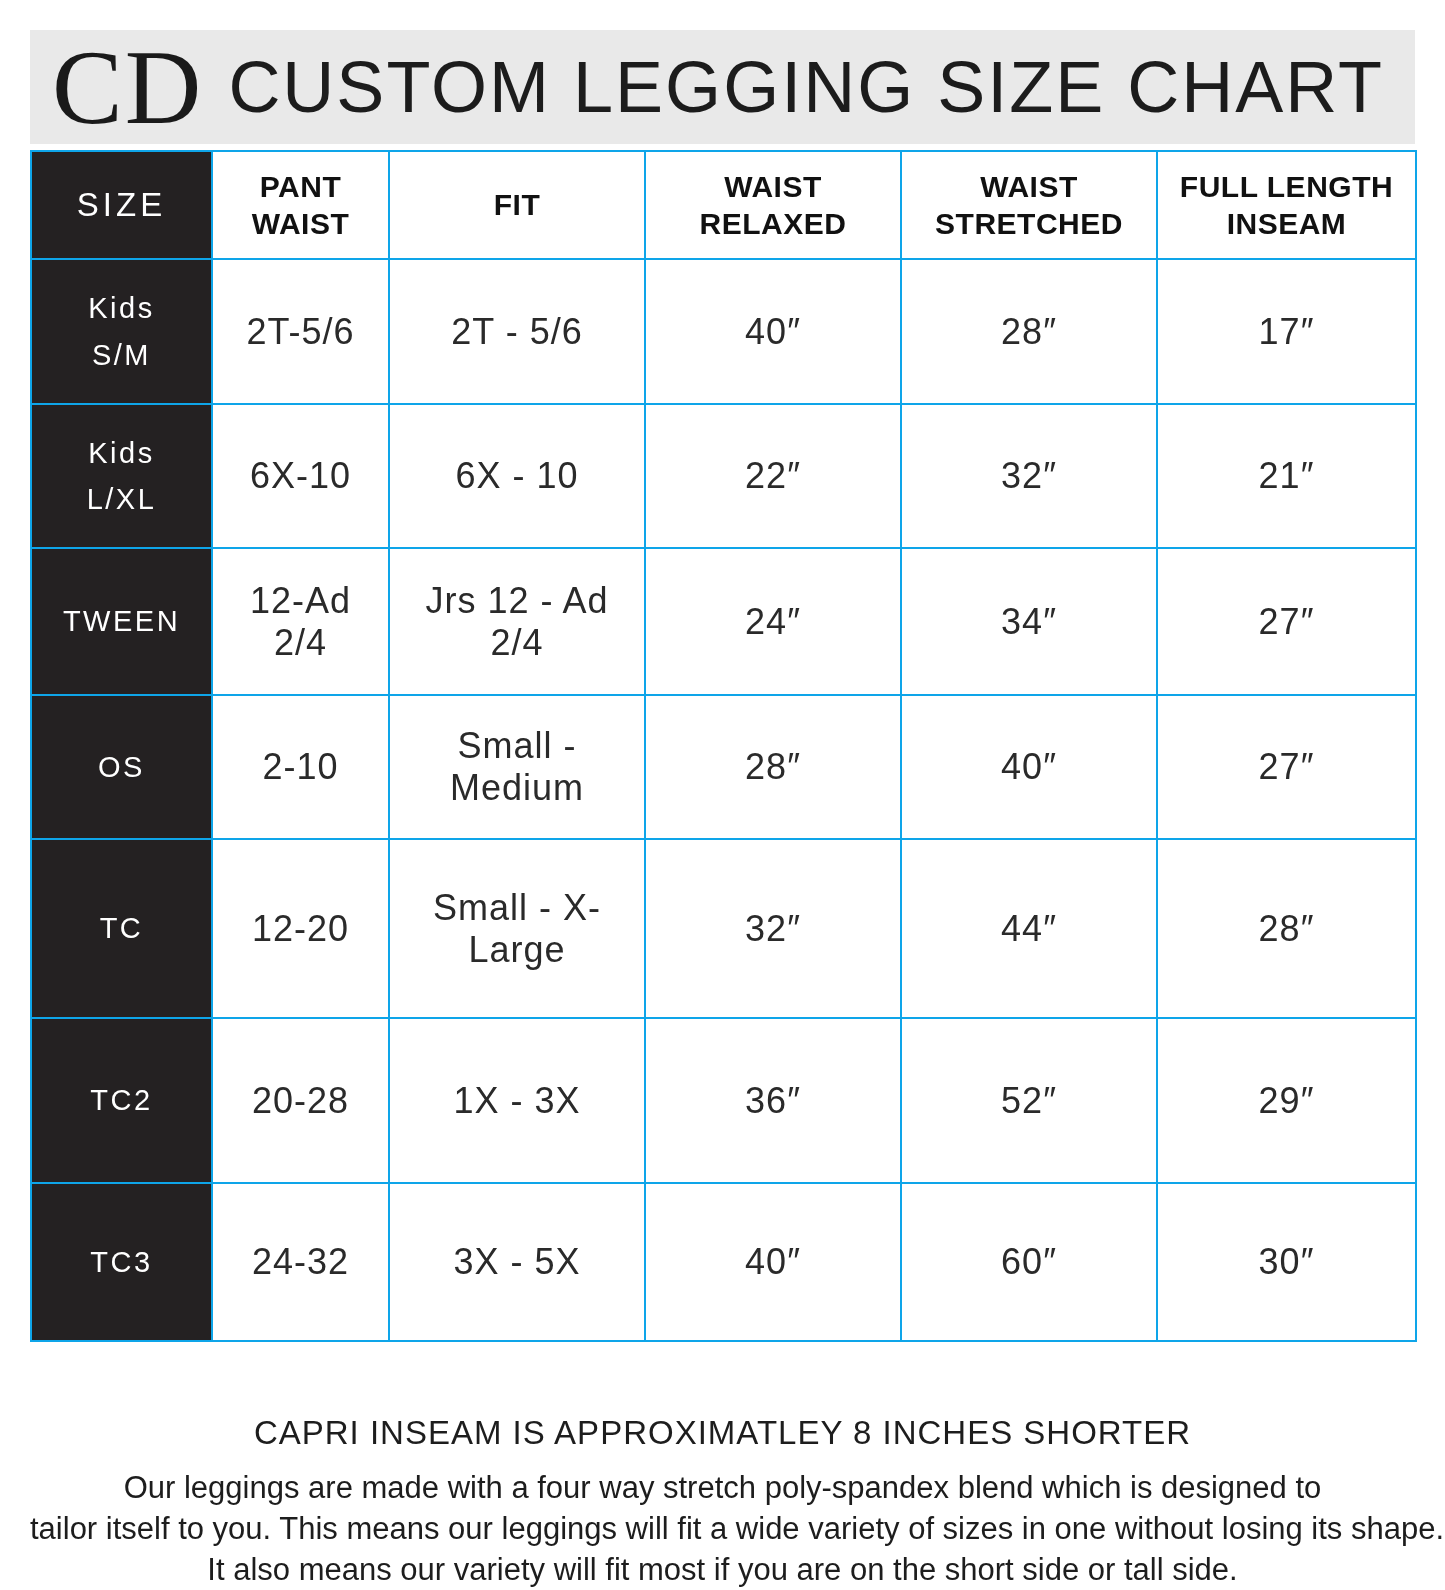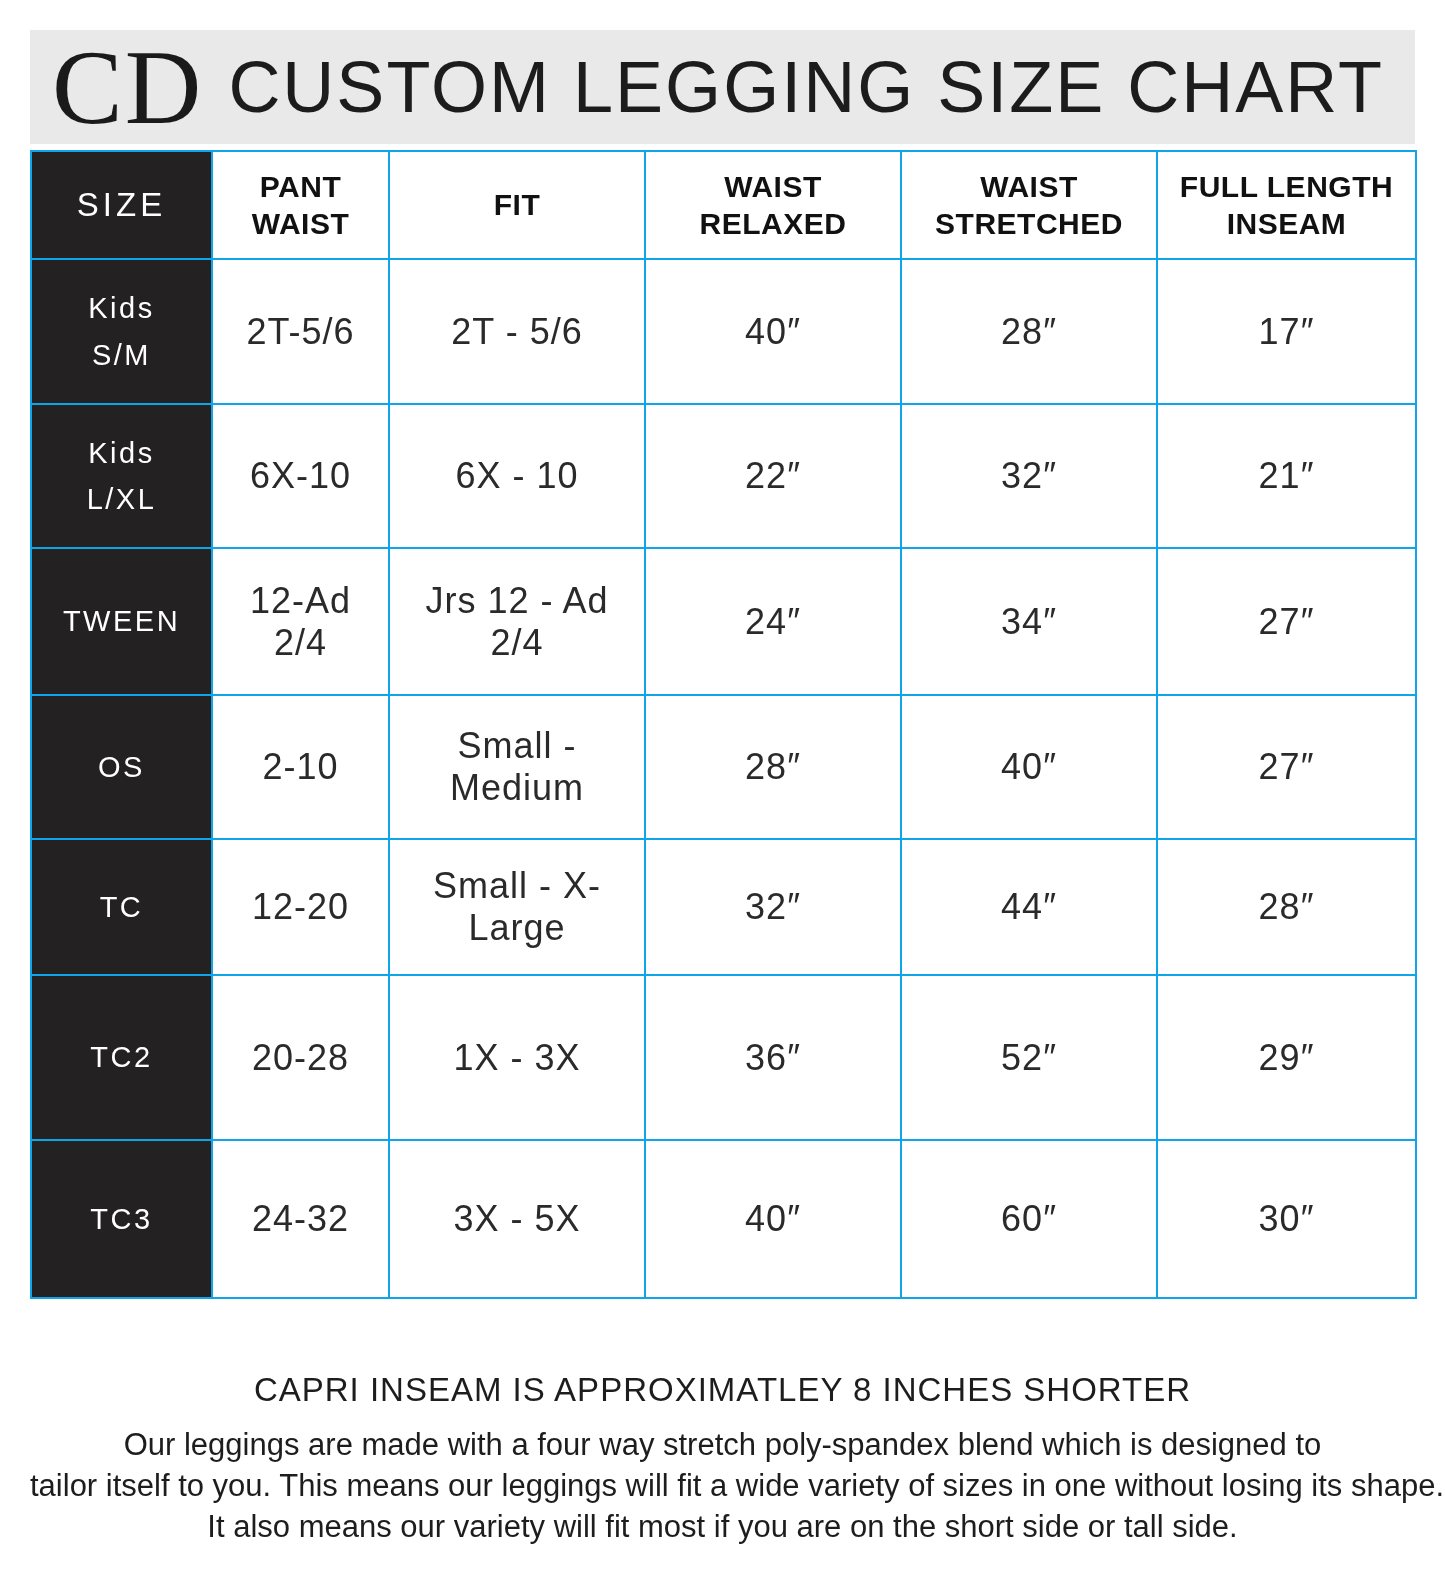--- a/index.html
+++ b/index.html
@@ -153,21 +153,21 @@
       <td class="val">27″</td>
     </tr>
     <tr style="height:144px">
       <td class="dark row-label">OS</td>
       <td class="val">2-10</td>
       <td class="val">Small - Medium</td>
       <td class="val">28″</td>
       <td class="val">40″</td>
       <td class="val">27″</td>
     </tr>
-    <tr style="height:136px">
+    <tr style="height:179px">
       <td class="dark row-label">TC</td>
       <td class="val">12-20</td>
       <td class="val">Small - X-Large</td>
       <td class="val">32″</td>
       <td class="val">44″</td>
       <td class="val">28″</td>
     </tr>
     <tr style="height:165px">
       <td class="dark row-label">TC2</td>
       <td class="val">20-28</td>

